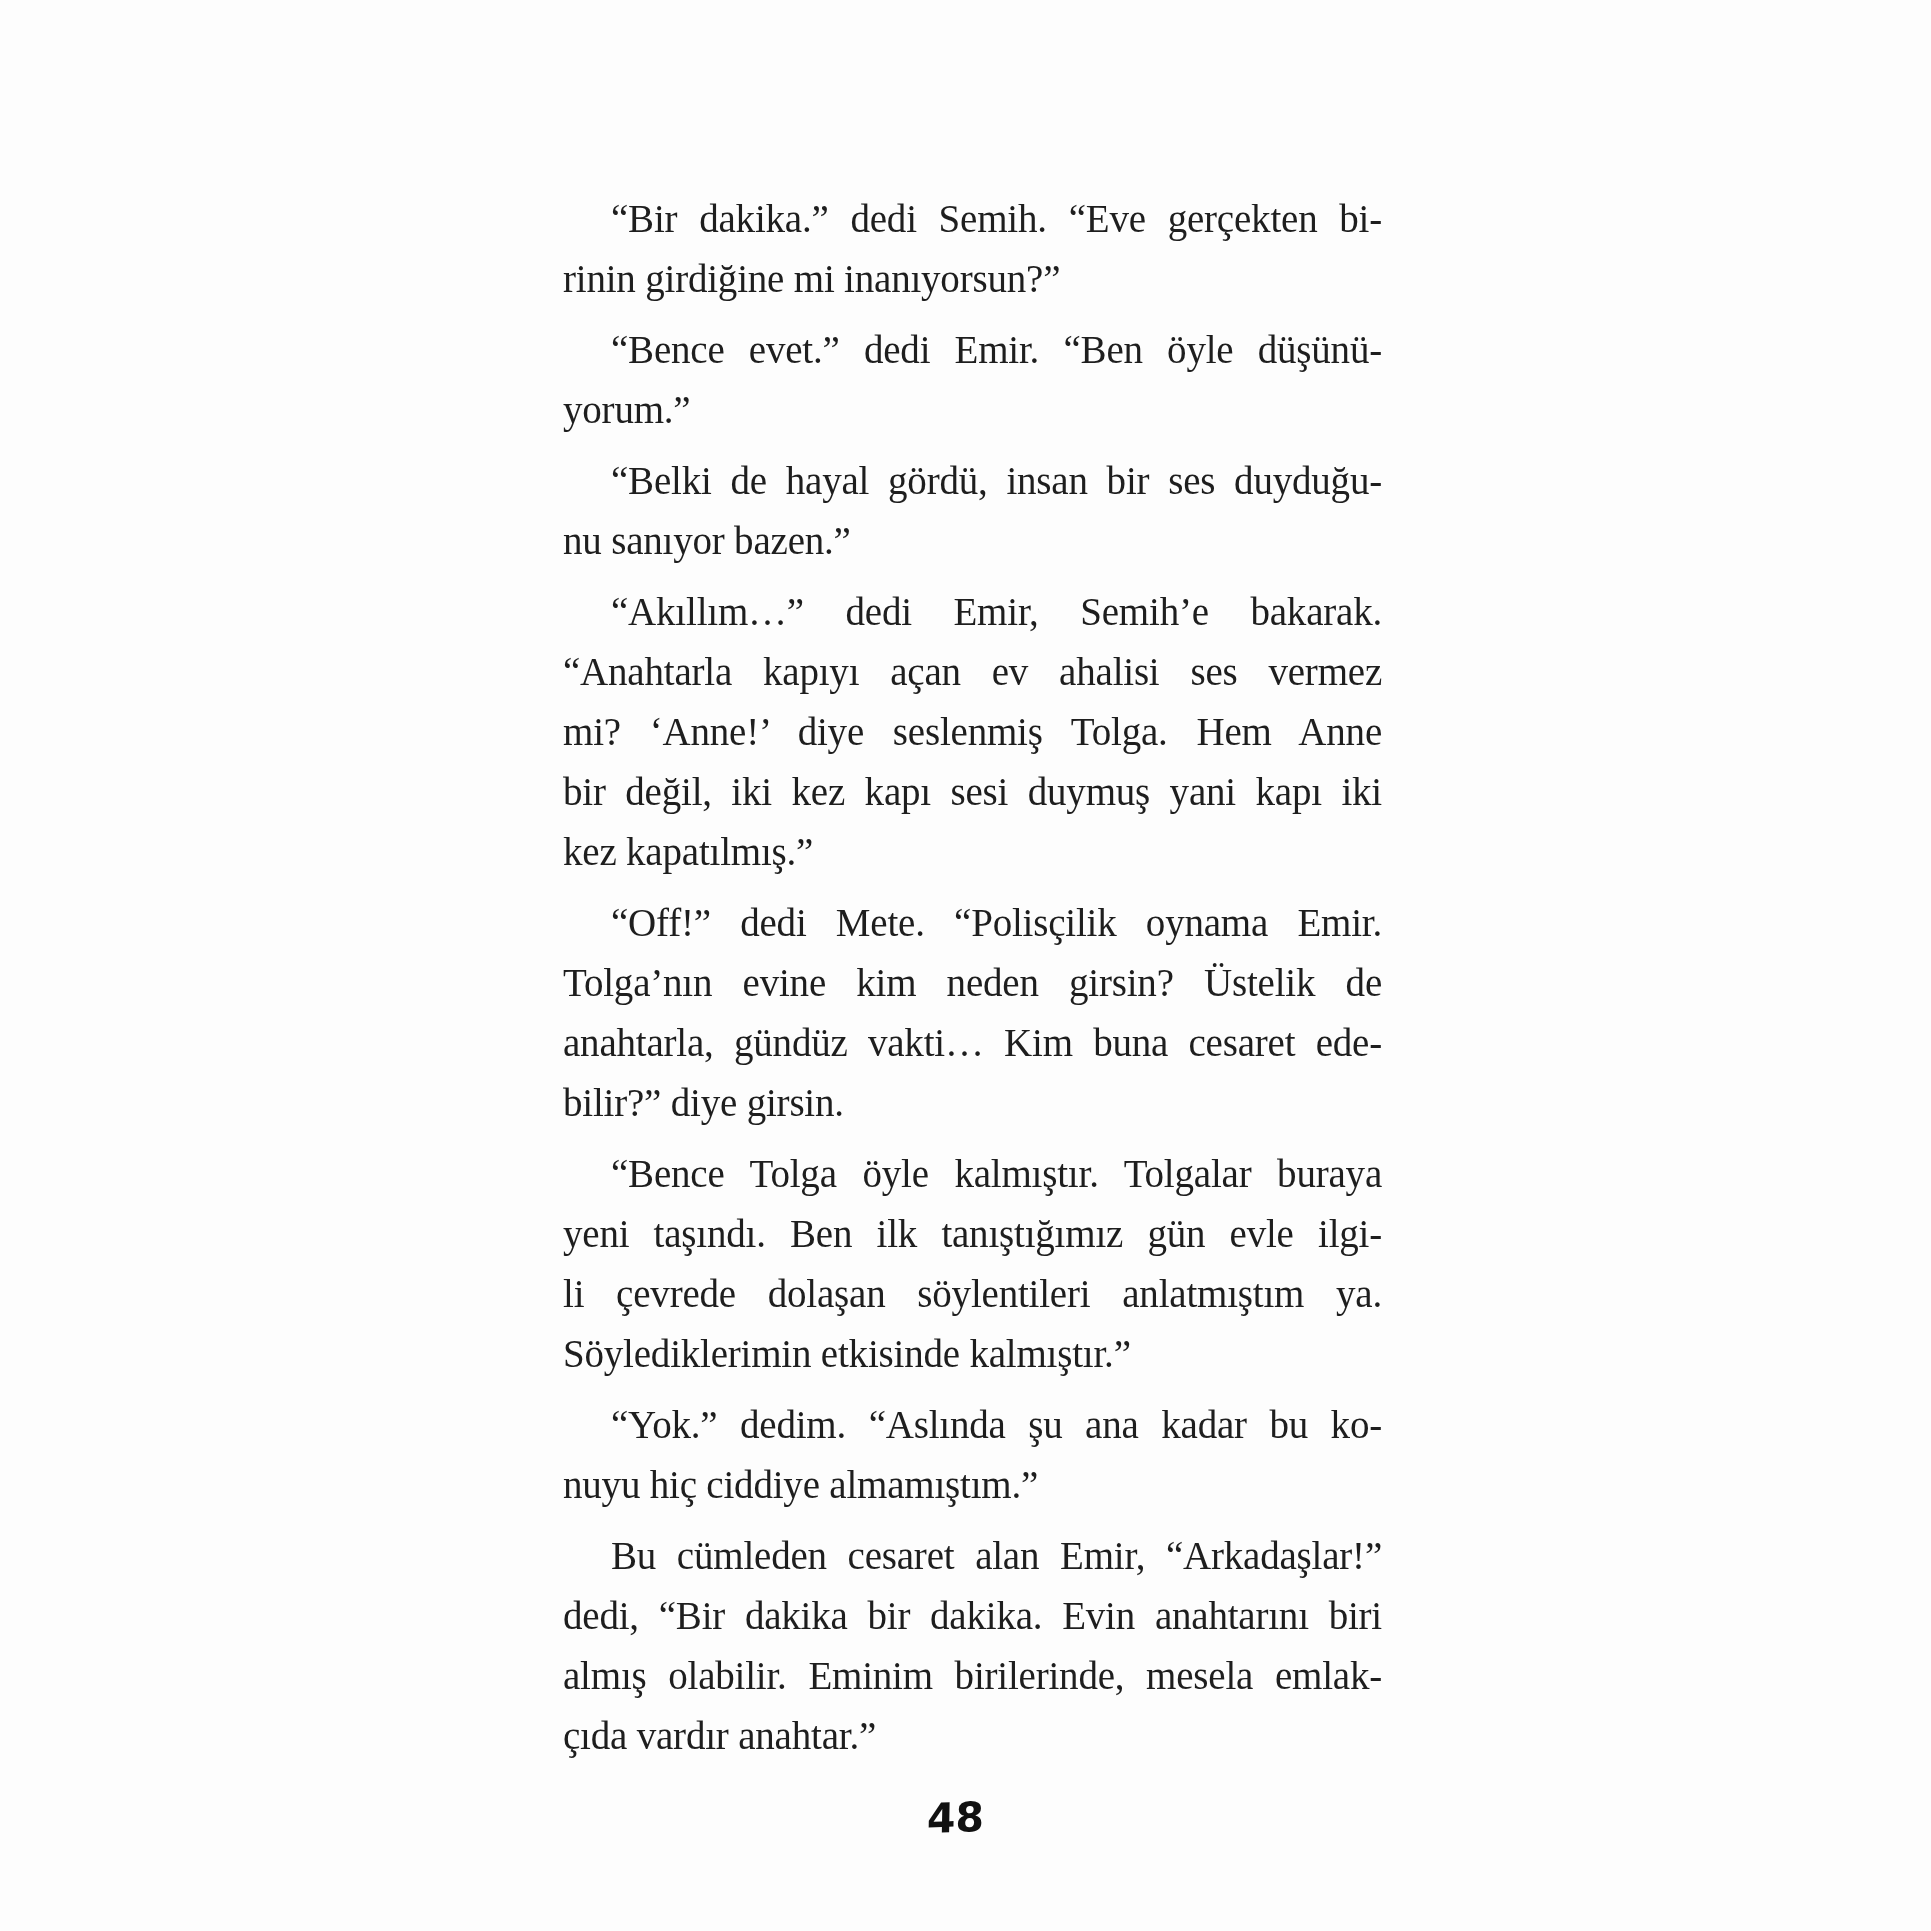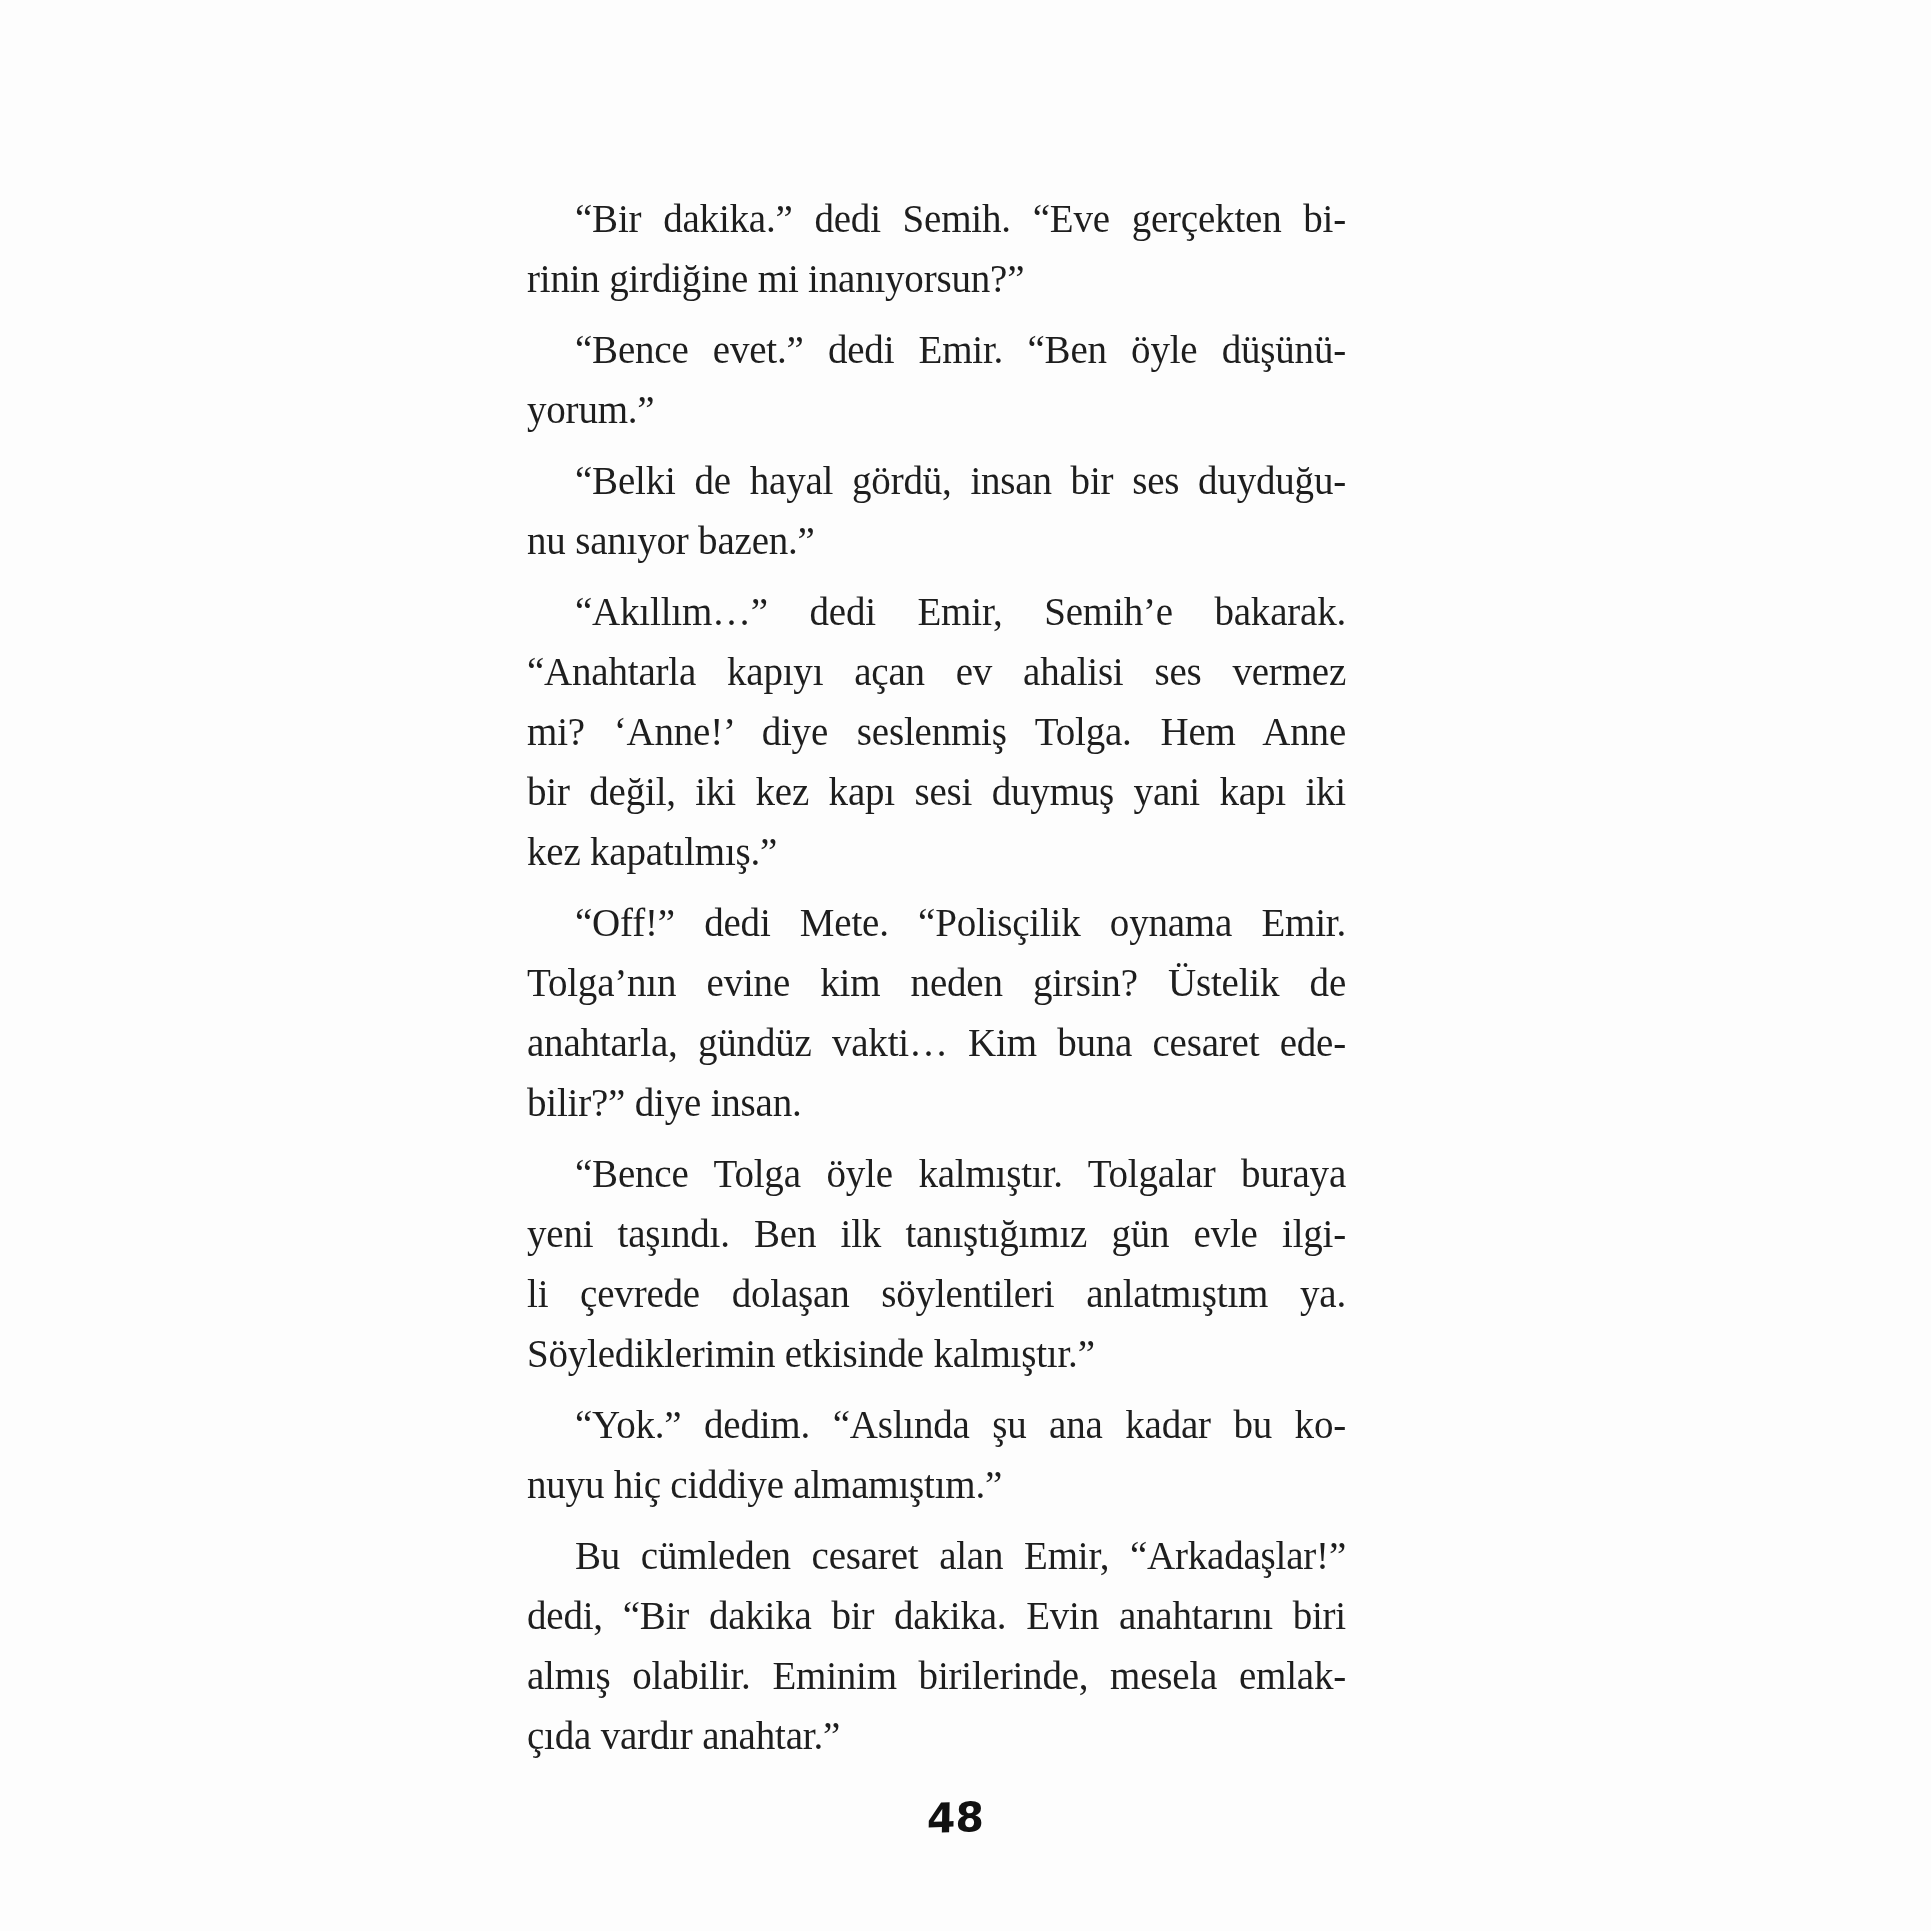--- a/index.html
+++ b/index.html
@@ -12,21 +12,21 @@
   .page {
     position: absolute;
     inset: 0;
     width: 1931px;
     height: 1931px;
     background: #fdfdfd;
     overflow: hidden;
   }
   .text-block {
     position: absolute;
-    left: 527px;
+    left: 563px;
     top: 189px;
     width: 819px;
     color: #1e1e1e;
     font-size: 39px;
     line-height: 60px;
     letter-spacing: -0.2px;
   }
   .paragraph { margin: 0; }
   .paragraph.not-first { margin-top: 11px; }
   .line {
@@ -74,21 +74,21 @@
         <div class="line justify first">“Akıllım…” dedi Emir, Semih’e bakarak.</div>
         <div class="line justify">“Anahtarla kapıyı açan ev ahalisi ses vermez</div>
         <div class="line justify">mi? ‘Anne!’ diye seslenmiş Tolga. Hem Anne</div>
         <div class="line justify">bir değil, iki kez kapı sesi duymuş yani kapı iki</div>
         <div class="line">kez kapatılmış.”</div>
       </div>
       <div class="paragraph not-first">
         <div class="line justify first">“Off!” dedi Mete. “Polisçilik oynama Emir.</div>
         <div class="line justify">Tolga’nın evine kim neden girsin? Üstelik de</div>
         <div class="line justify">anahtarla, gündüz vakti… Kim buna cesaret ede-</div>
-        <div class="line">bilir?” diye insan.</div>
+        <div class="line">bilir?” diye girsin.</div>
       </div>
       <div class="paragraph not-first">
         <div class="line justify first">“Bence Tolga öyle kalmıştır. Tolgalar buraya</div>
         <div class="line justify">yeni taşındı. Ben ilk tanıştığımız gün evle ilgi-</div>
         <div class="line justify">li çevrede dolaşan söylentileri anlatmıştım ya.</div>
         <div class="line">Söylediklerimin etkisinde kalmıştır.”</div>
       </div>
       <div class="paragraph not-first">
         <div class="line justify first">“Yok.” dedim. “Aslında şu ana kadar bu ko-</div>
         <div class="line">nuyu hiç ciddiye almamıştım.”</div>

